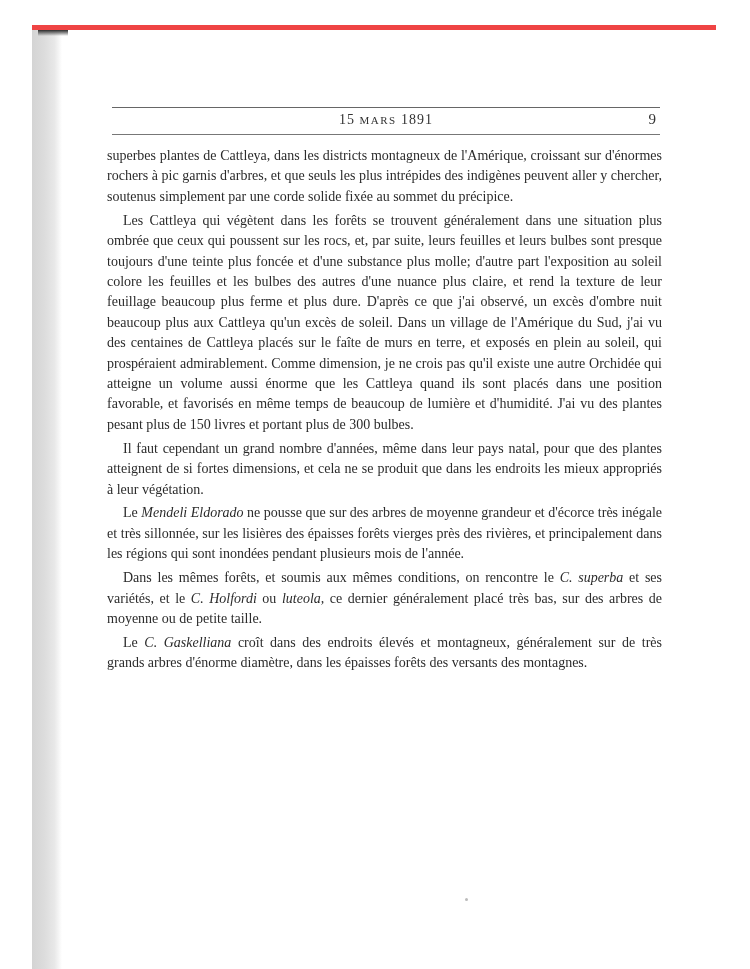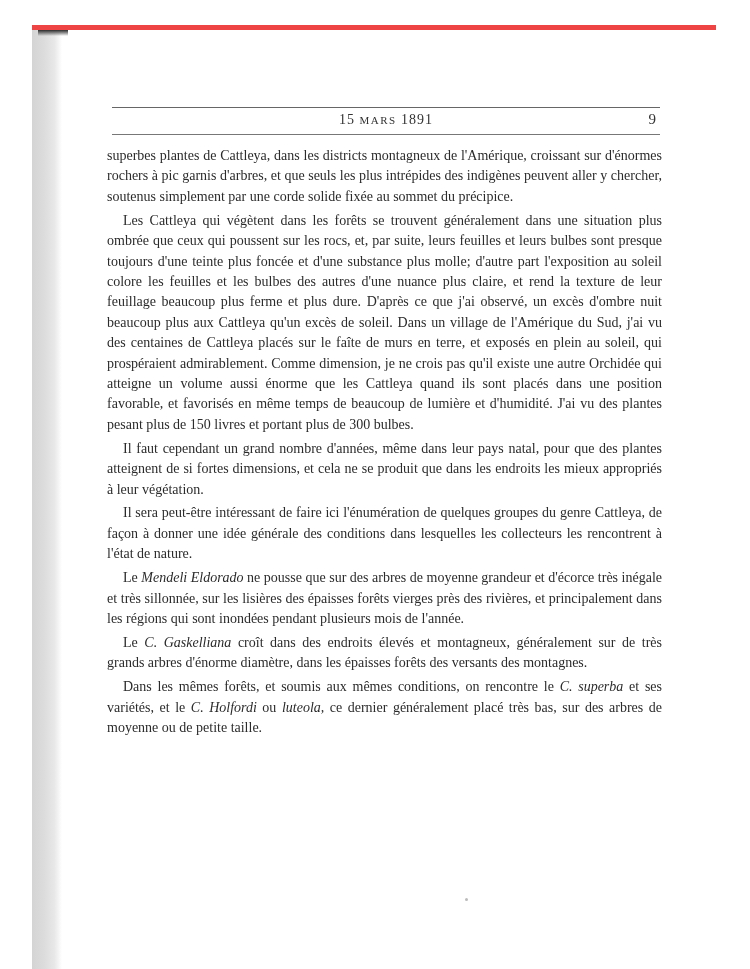--- a/index.html
+++ b/index.html
@@ -112,20 +112,19 @@
       <span class="sc">MARS</span>
       <span>1891</span>
     </div>
     <div class="folio">9</div>
   </div>
 
   <div class="body-text" id="body-text">
       <p><span>superbes plantes de Cattleya, dans les districts montagneux de l'Amérique, croissant sur d'énormes rochers à pic garnis d'arbres, et que seuls les plus intrépides des indigènes peuvent aller y chercher, soutenus simplement par une corde solide fixée au sommet du précipice.</span></p>
       <p class="indent"><span>Les Cattleya qui végètent dans les forêts se trouvent généralement dans une situation plus ombrée que ceux qui poussent sur les rocs, et, par suite, leurs feuilles et leurs bulbes sont presque toujours d'une teinte plus foncée et d'une substance plus molle; d'autre part l'exposition au soleil colore les feuilles et les bulbes des autres d'une nuance plus claire, et rend la texture de leur feuillage beaucoup plus ferme et plus dure. D'après ce que j'ai observé, un excès d'ombre nuit beaucoup plus aux Cattleya qu'un excès de soleil. Dans un village de l'Amérique du Sud, j'ai vu des centaines de Cattleya placés sur le faîte de murs en terre, et exposés en plein au soleil, qui prospéraient admirablement. Comme dimension, je ne crois pas qu'il existe une autre Orchidée qui atteigne un volume aussi énorme que les Cattleya quand ils sont placés dans une position favorable, et favorisés en même temps de beaucoup de lumière et d'humidité. J'ai vu des plantes pesant plus de 150 livres et portant plus de 300 bulbes.</span></p>
       <p class="indent"><span>Il faut cependant un grand nombre d'années, même dans leur pays natal, pour que des plantes atteignent de si fortes dimensions, et cela ne se produit que dans les endroits les mieux appropriés à leur végétation.</span></p>
-      <p class="indent"><span>Il sera peut-être intéressant de faire ici l'énumération de quelques groupes du genre Cattleya, de façon à donner une idée générale des conditions dans lesquelles les collecteurs les rencontrent à l'état de nature.</span></p>
       <p class="indent"><span>Le </span><i>Mendeli Eldorado</i><span> ne pousse que sur des arbres de moyenne grandeur et d'écorce très inégale et très sillonnée, sur les lisières des épaisses forêts vierges près des rivières, et principalement dans les régions qui sont inondées pendant plusieurs mois de l'année.</span></p>
+      <p class="indent"><span>Dans les mêmes forêts, et soumis aux mêmes conditions, on rencontre le </span><i>C. superba</i><span> et ses variétés, et le </span><i>C. Holfordi</i><span> ou </span><i>luteola,</i><span> ce dernier généralement placé très bas, sur des arbres de moyenne ou de petite taille.</span></p>
       <p class="indent"><span>Le </span><i>C. Gaskelliana</i><span> croît dans des endroits élevés et montagneux, généralement sur de très grands arbres d'énorme diamètre, dans les épaisses forêts des versants des montagnes.</span></p>
-      <p class="indent"><span>Dans les mêmes forêts, et soumis aux mêmes conditions, on rencontre le </span><i>C. superba</i><span> et ses variétés, et le </span><i>C. Holfordi</i><span> ou </span><i>luteola,</i><span> ce dernier généralement placé très bas, sur des arbres de moyenne ou de petite taille.</span></p>
     </div>
 
   <div class="speck" style="left:433px; top:868px;"></div>
 </div>
 
 </body></html>

